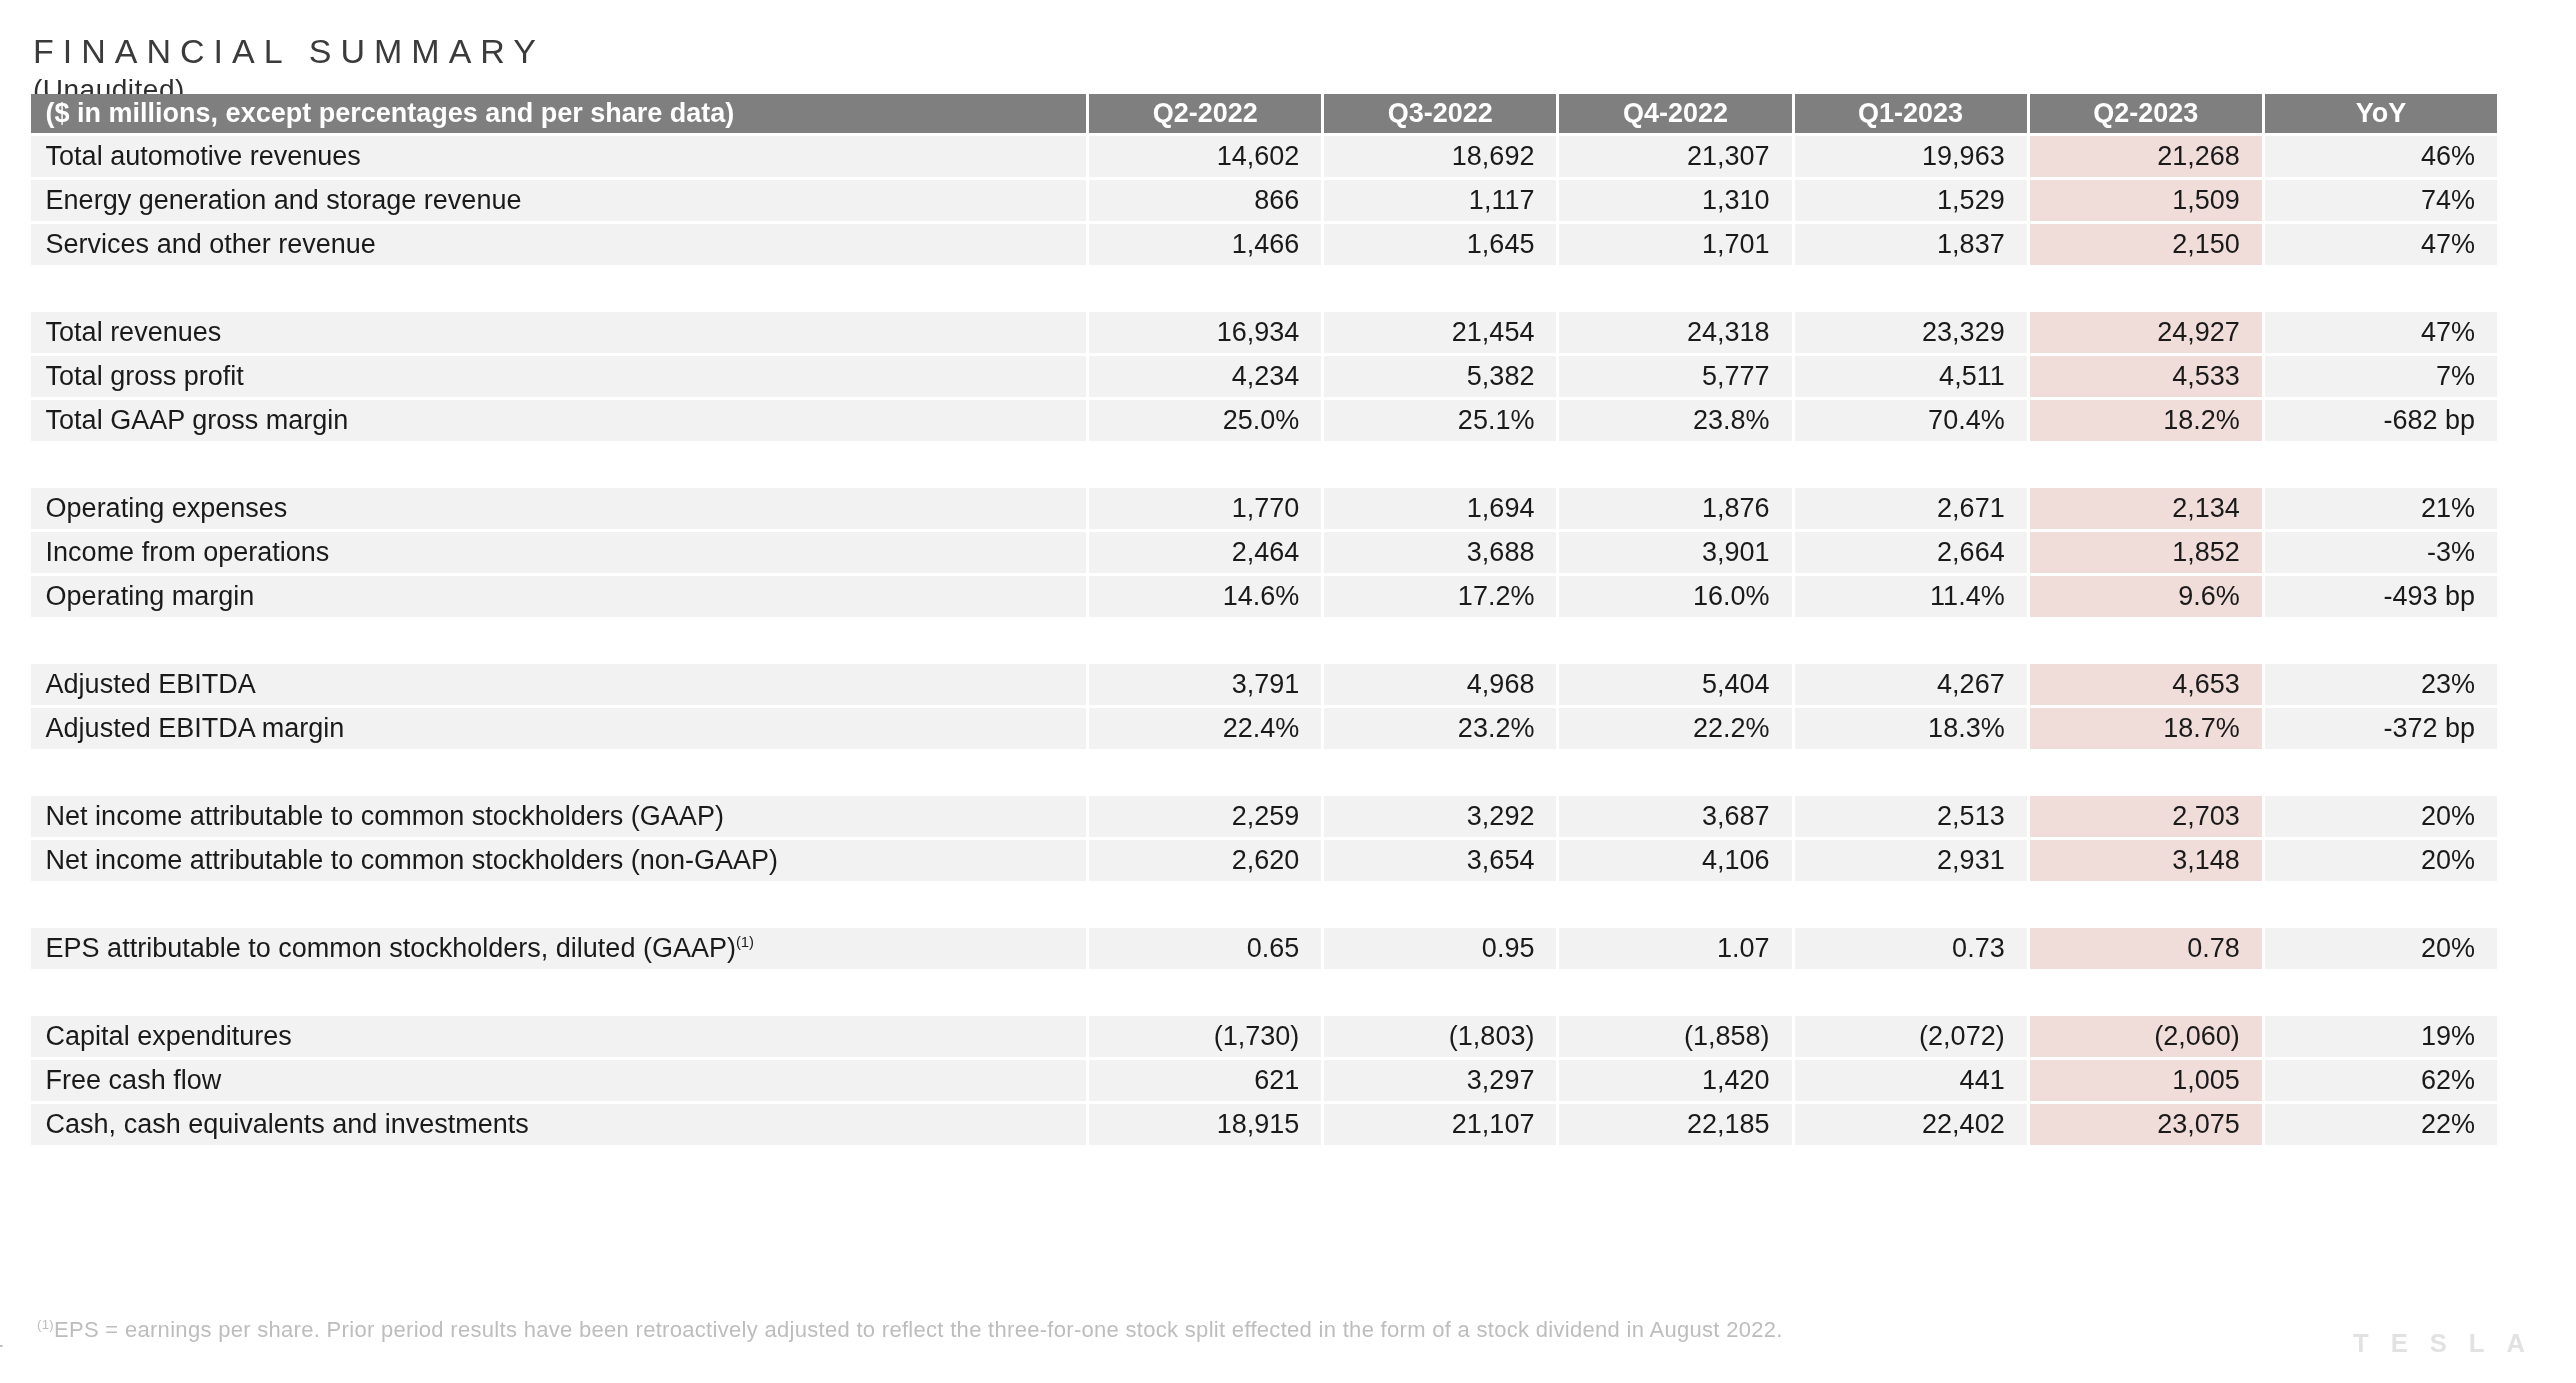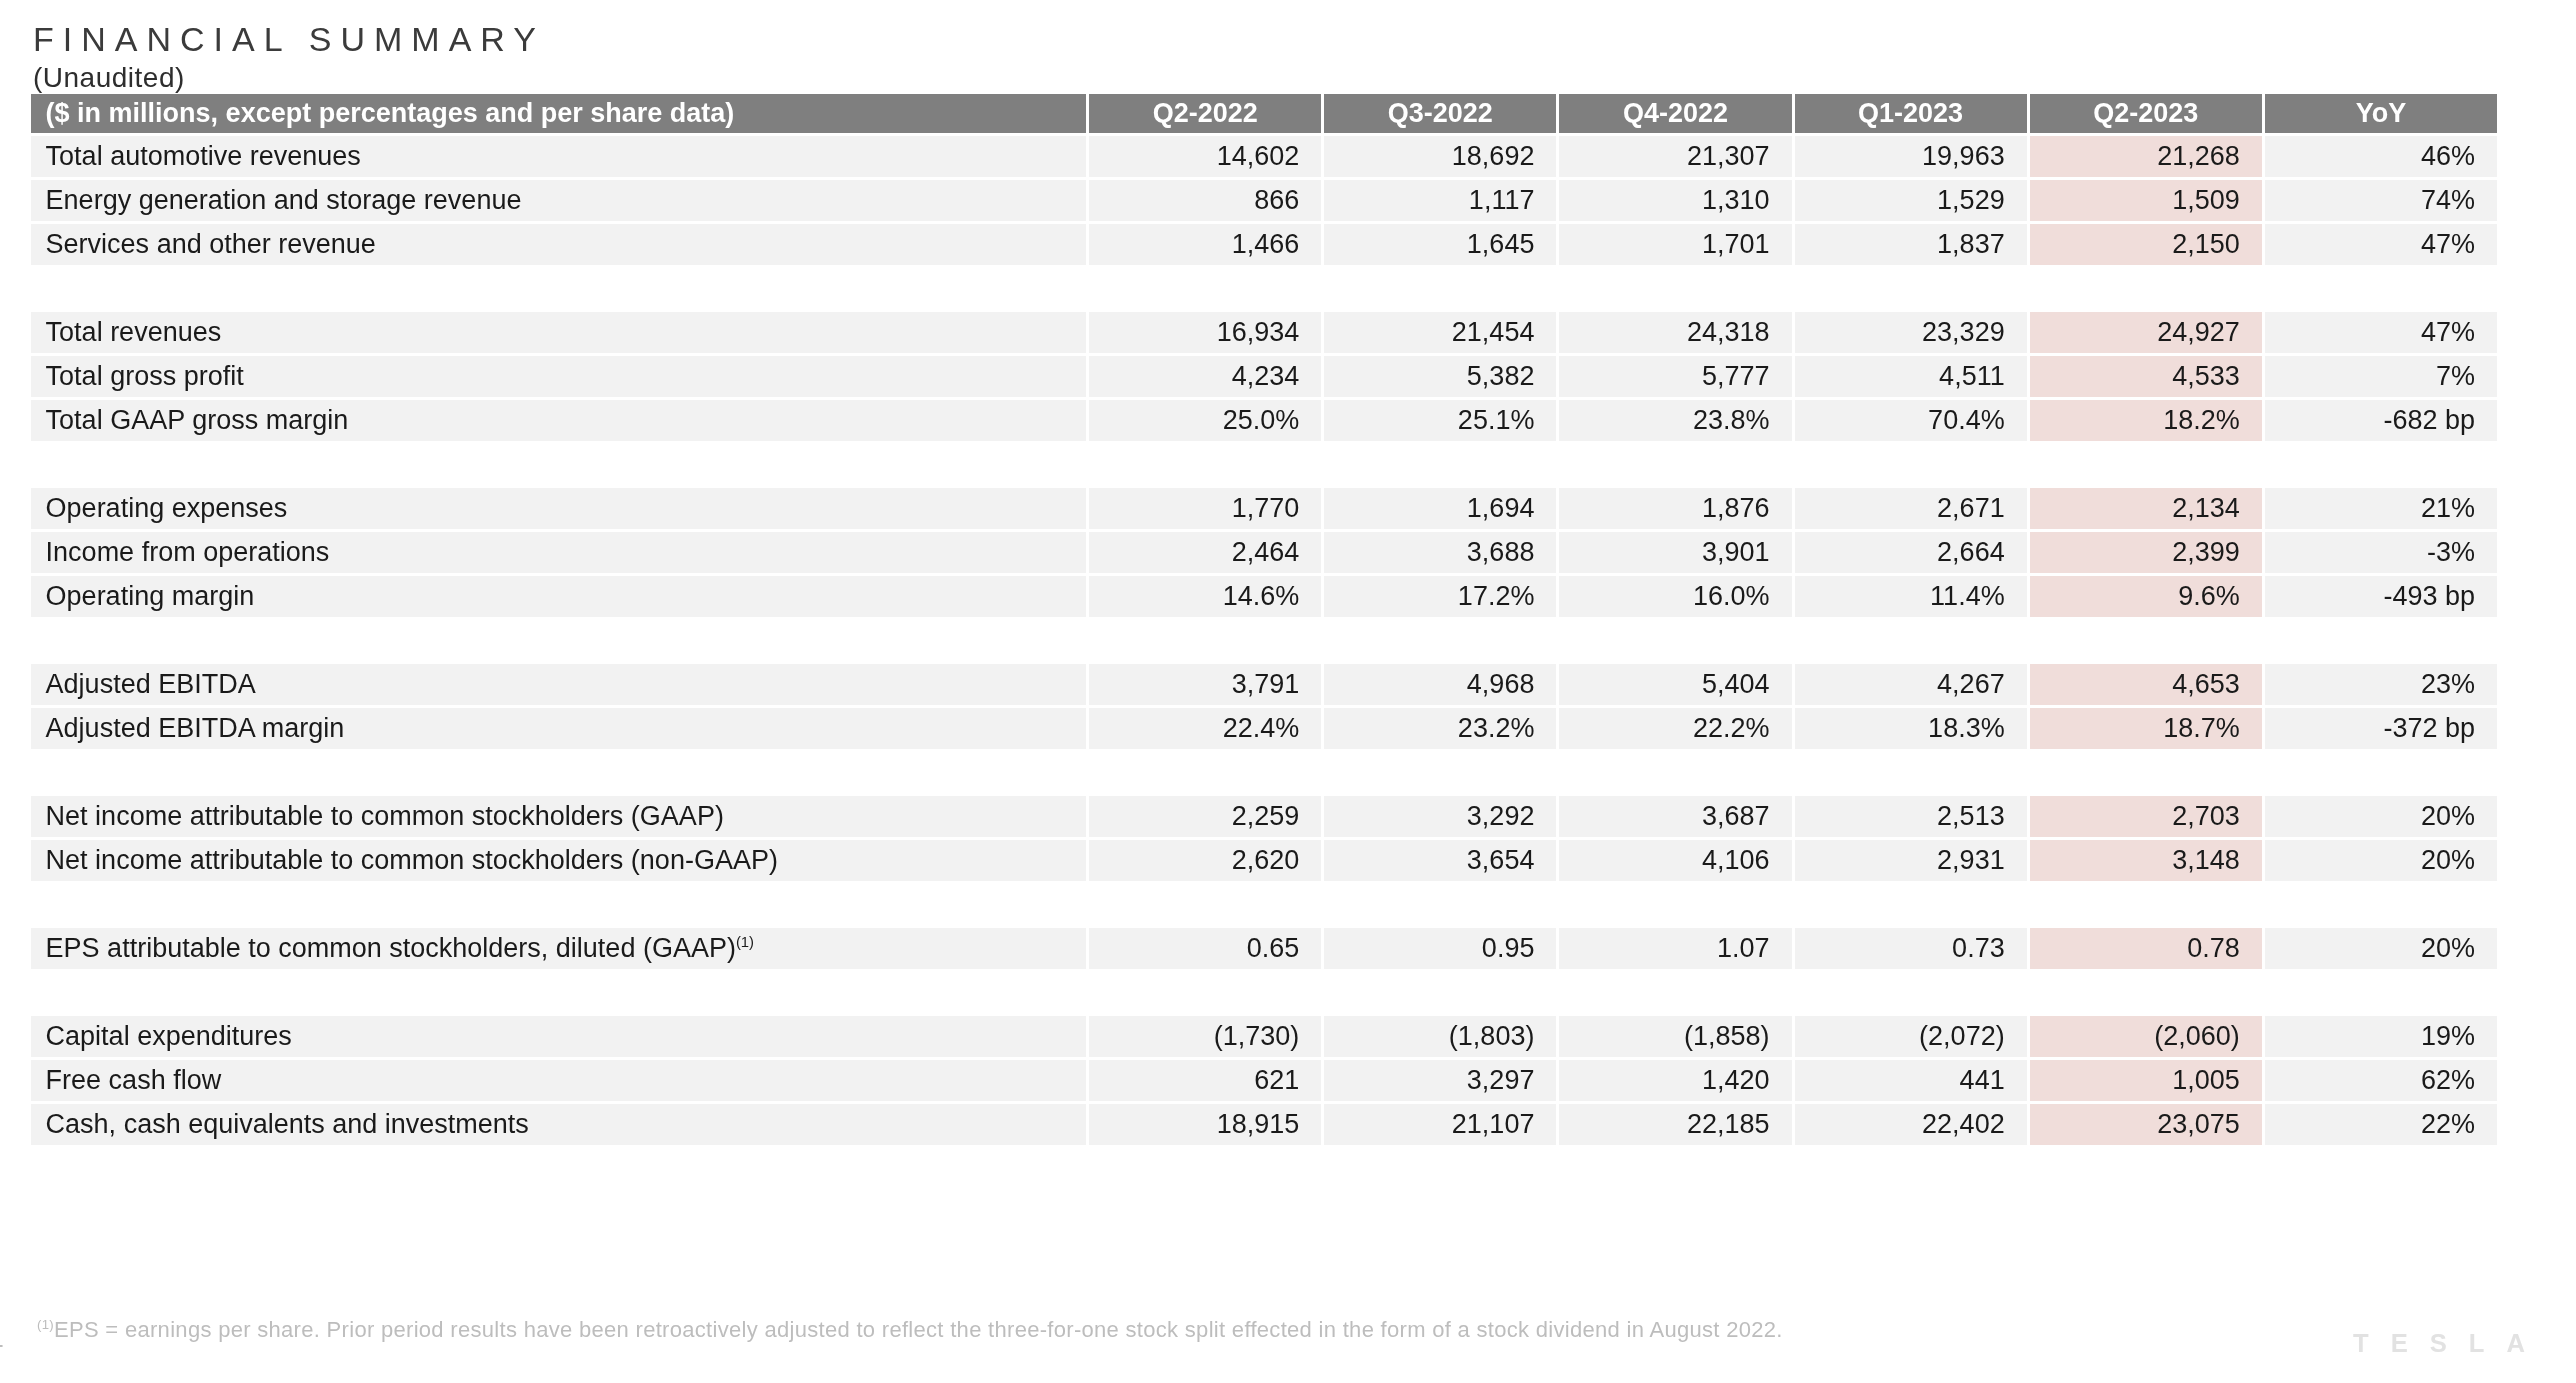--- a/index.html
+++ b/index.html
@@ -4,21 +4,21 @@
 <style>
   * { box-sizing: border-box; margin: 0; padding: 0; }
   html, body { width: 2576px; height: 1383px; overflow: hidden; }
   body {
     background: #ffffff;
     font-family: "Liberation Sans", sans-serif;
     position: relative;
     color: var(--body-text, #1a1a1a);
   }
 
-  .titles { position: absolute; left: 33px; top: 22px; }
+  .titles { position: absolute; left: 33px; top: 34px; }
   .titles h1 {
     font-size: 34px;
     font-weight: 500;
     letter-spacing: 9px;
     color: var(--title-text, #3b3b3b);
     line-height: 1.05;
   }
   .titles .subtitle {
     font-size: 28px;
     font-weight: 400;
@@ -195,21 +195,21 @@
           <td class="num">2,671</td>
           <td class="num hl">2,134</td>
           <td class="num">21%</td>
         </tr>
         <tr>
           <td class="lbl">Income from operations</td>
           <td class="num">2,464</td>
           <td class="num">3,688</td>
           <td class="num">3,901</td>
           <td class="num">2,664</td>
-          <td class="num hl">2,399</td>
+          <td class="num hl">1,852</td>
           <td class="num">-3%</td>
         </tr>
         <tr>
           <td class="lbl">Operating margin</td>
           <td class="num">14.6%</td>
           <td class="num">17.2%</td>
           <td class="num">16.0%</td>
           <td class="num">11.4%</td>
           <td class="num hl">9.6%</td>
           <td class="num">-493 bp</td>

